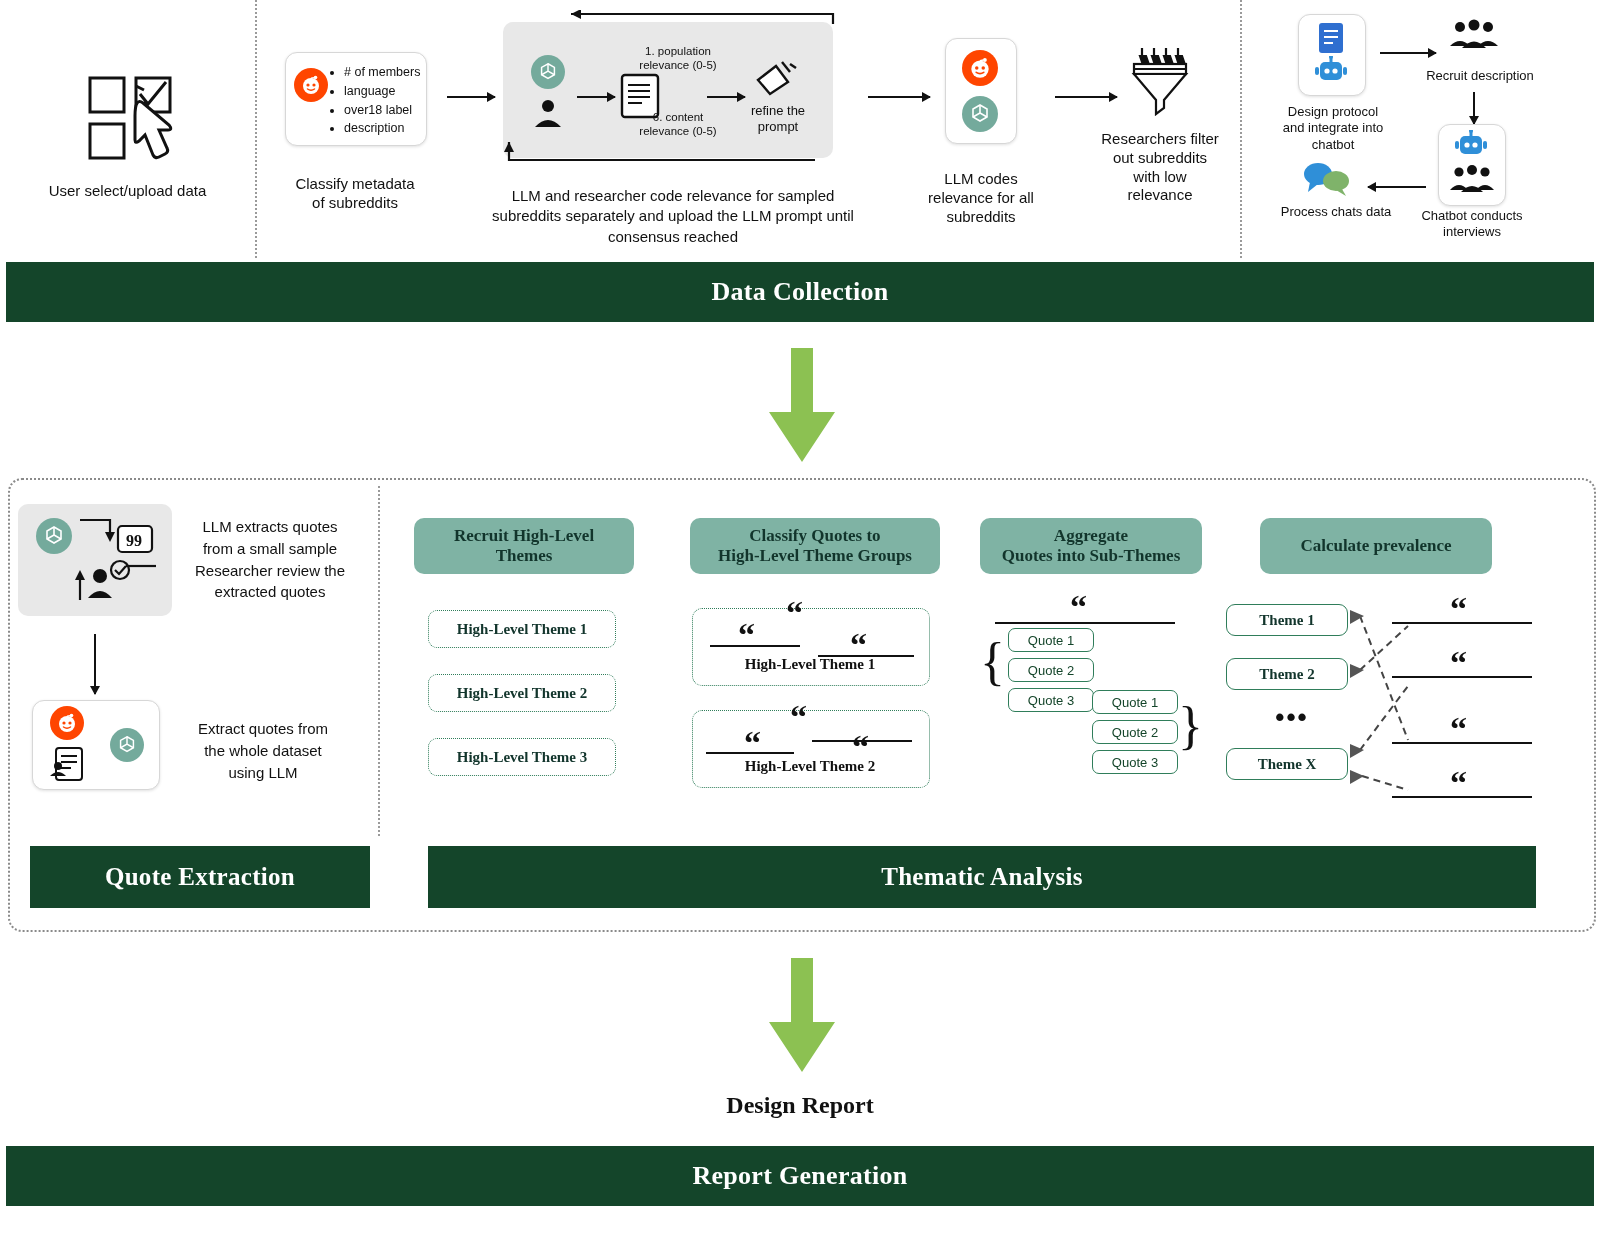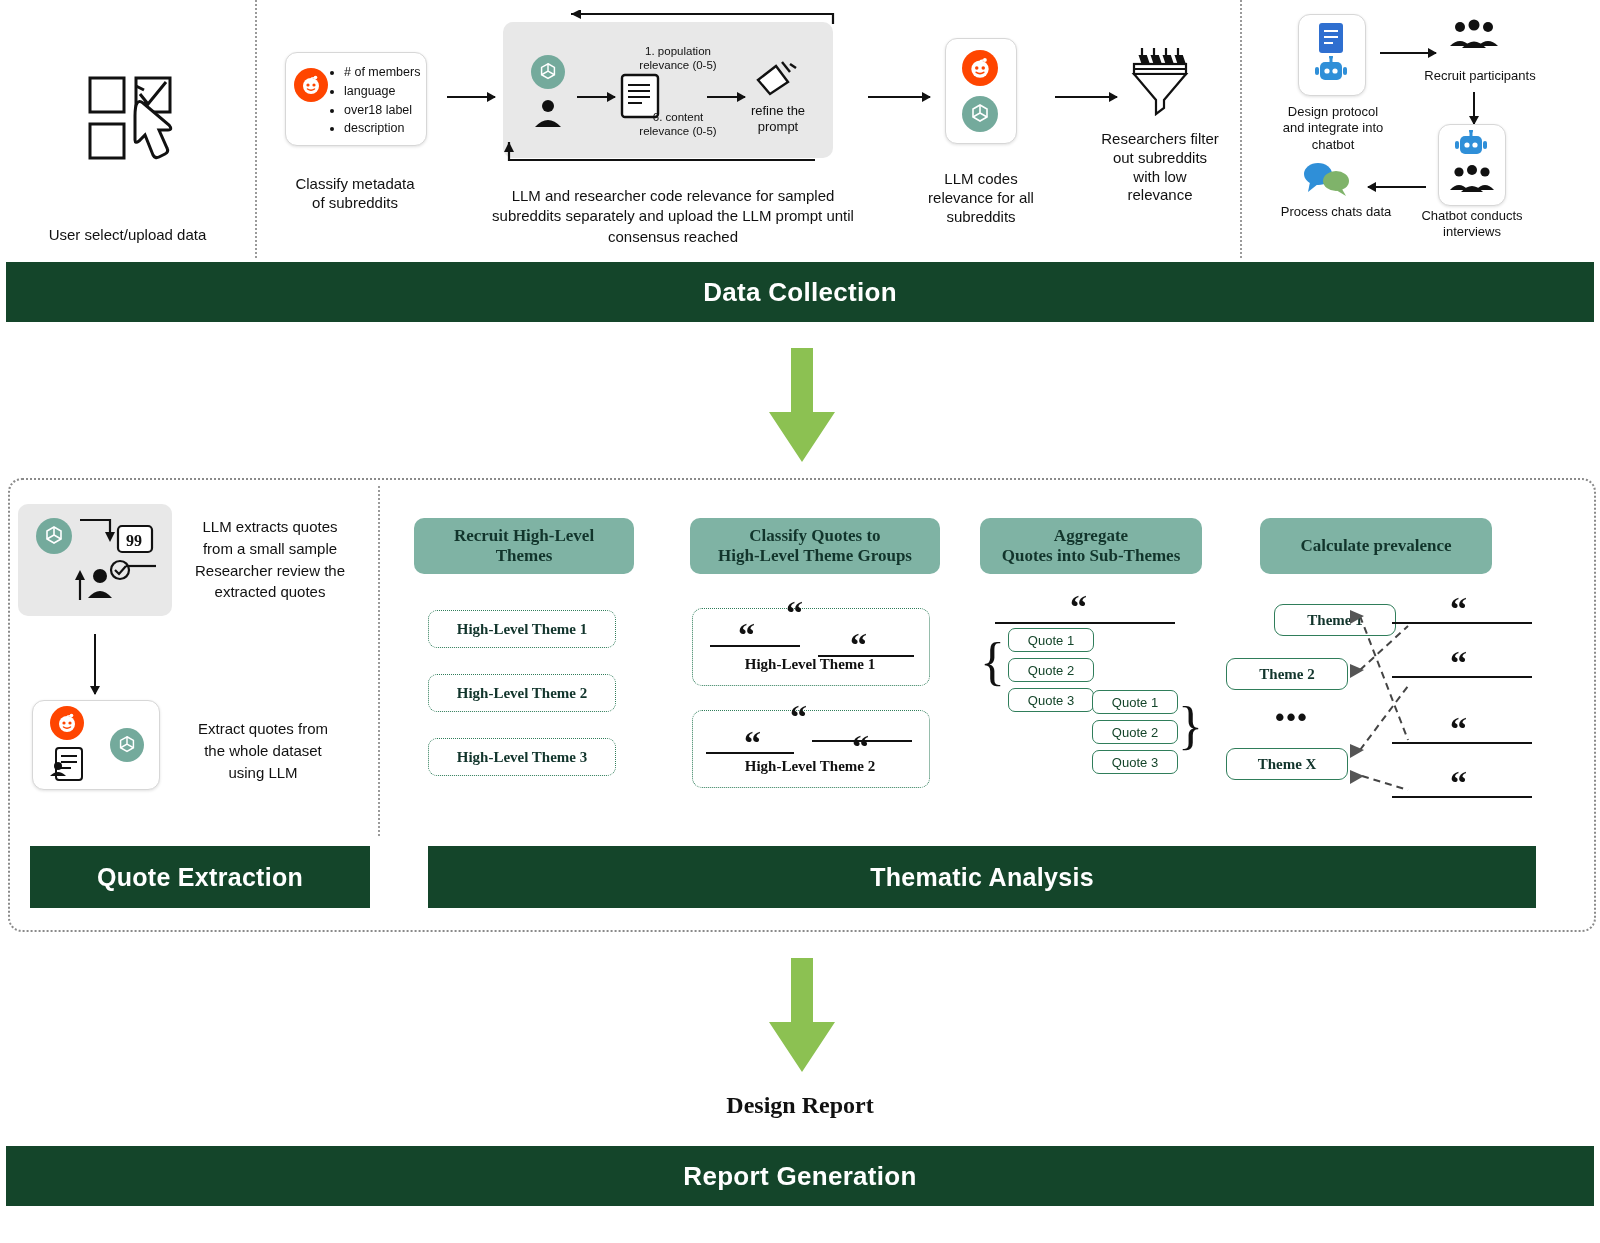--- a/index.html
+++ b/index.html
@@ -1,20 +1,20 @@
 <!DOCTYPE html>
 <html><head>
 <meta charset="utf-8">
 <style>
   html,body{margin:0;padding:0;background:#ffffff;}
   body{width:1600px;height:1243px;position:relative;font-family:"Liberation Sans",sans-serif;color:#111;overflow:hidden;}
   .abs{position:absolute;}
   .ctr{text-align:center;}
   .band{position:absolute;background:#14452a;color:#fff;display:flex;align-items:center;justify-content:center;font-weight:bold;letter-spacing:.3px;}
-  .band span{font-family:Liberation Sans, sans-serif;}
+  .band span{font-family:Liberation Serif, serif;}
   .dashv{position:absolute;border-left:2px dotted #9a9a9a;}
   .dashbox{position:absolute;border:2px dotted #8a8a8a;border-radius:14px;}
   .txt{position:absolute;font-size:15px;line-height:1.25;color:#111;}
   .txt.small{font-size:13px;}
   .txt.tiny{font-size:11.5px;}
   .card{position:absolute;background:#fff;border:1px solid #d7d7d7;border-radius:12px;box-shadow:0 1px 3px rgba(0,0,0,.12);}
   .greybox{position:absolute;background:#e8e8e8;border-radius:10px;}
   .arrow-r{position:absolute;height:2px;background:#111;}
   .arrow-r:after{content:"";position:absolute;right:-1px;top:-4px;border-left:9px solid #111;border-top:5px solid transparent;border-bottom:5px solid transparent;}
   .arrow-d{position:absolute;width:2px;background:#111;}
@@ -45,21 +45,21 @@
 <div class="dashv" style="left:1240px;top:0px;height:258px;"></div>
 
 <svg class="abs" style="left:88px;top:72px;" width="100" height="92" viewBox="0 0 100 92">
   <rect x="2" y="6" width="34" height="34" fill="none" stroke="#111" stroke-width="3"></rect>
   <rect x="2" y="52" width="34" height="34" fill="none" stroke="#111" stroke-width="3"></rect>
   <rect x="48" y="6" width="34" height="34" fill="none" stroke="#111" stroke-width="3"></rect>
   <path d="M56 30 l4 2 M48 14 l8 4" stroke="#111" stroke-width="3" fill="none"></path>
   <polyline points="52,22 60,32 78,10" fill="none" stroke="#111" stroke-width="3"></polyline>
   <path d="M47 44 l0 24 q0 4 4 1 l6 -6 l8 20 q2 4 6 2 l6 -3 q4 -2 2 -6 l-8 -18 l9 0 q5 0 1 -5 l-26 -22 q-8 -6 -8 13 z" fill="#fff" stroke="#111" stroke-width="3"></path>
 </svg>
-<div class="txt ctr" style="left:20px;top:182px;width:215px;margin-top:44px;">User select/upload data</div>
+<div class="txt ctr" style="left:20px;top:182px;width:215px;">User select/upload data</div>
 
 <div class="card" style="left:285px;top:52px;width:140px;height:92px;"></div>
 <div class="abs icon-reddit" style="left:294px;top:68px;width:34px;height:34px;font-size:20px;font-weight:bold;">
   <svg width="24" height="24" viewBox="0 0 24 24">
       <circle cx="12" cy="13" r="8" fill="#fff"></circle>
       <circle cx="9" cy="12" r="1.6" fill="#FF4500"></circle>
       <circle cx="15" cy="12" r="1.6" fill="#FF4500"></circle>
       <path d="M8.5 16 q3.5 2.4 7 0" stroke="#FF4500" stroke-width="1.5" fill="none" stroke-linecap="round"></path>
       <circle cx="16.5" cy="4.6" r="1.8" fill="#fff"></circle>
       <path d="M12 5.2 L15 4.6" stroke="#fff" stroke-width="1.4"></path>
@@ -183,21 +183,21 @@
 
 <div class="arrow-r" style="left:1380px;top:52px;width:56px;"></div>
 <svg class="abs" style="left:1448px;top:18px;" width="52" height="36" viewBox="0 0 52 36">
   <circle cx="12" cy="9" r="5" fill="#111"></circle>
     <circle cx="26" cy="7" r="5.5" fill="#111"></circle>
     <circle cx="40" cy="9" r="5" fill="#111"></circle>
   <path d="M2 28 q10 -10 20 0 z" fill="#111"></path>
     <path d="M14 30 q12 -13 24 0 z" fill="#111"></path>
     <path d="M30 28 q10 -10 20 0 z" fill="#111"></path>
 </svg>
-<div class="txt small ctr" style="left:1400px;top:68px;width:160px;">Recruit participants</div>
+<div class="txt small ctr" style="left:1400px;top:68px;width:160px;">Recruit description</div>
 
 <div class="arrow-d" style="left:1473px;top:92px;height:32px;"></div>
 
 <div class="card" style="left:1438px;top:124px;width:66px;height:80px;"></div>
 <svg class="abs" style="left:1452px;top:130px;" width="38" height="34" viewBox="0 0 38 34">
   <rect x="8" y="6" width="22" height="18" rx="5" fill="#2f8fd8"></rect>
   <circle cx="15" cy="15" r="2.6" fill="#fff"></circle>
     <circle cx="23" cy="15" r="2.6" fill="#fff"></circle>
   <rect x="17.5" y="0" width="3" height="6" fill="#2f8fd8"></rect>
     <circle cx="19" cy="1" r="2" fill="#2f8fd8"></circle>
@@ -351,21 +351,21 @@
   <span>Quote 1</span>
 </div>
 <div class="quotepill" style="left:1092px;top:720px;width:84px;height:22px;">
   <span>Quote 2</span>
 </div>
 <div class="quotepill" style="left:1092px;top:750px;width:84px;height:22px;">
   <span>Quote 3</span>
 </div>
 <div class="brace" style="left:1178px;top:700px;">}</div>
 
-<div class="themepill solid" style="left:1274px;top:604px;width:120px;height:30px;">
+<div class="themepill solid" style="left:1226px;top:604px;width:120px;height:30px;">
   <span>Theme 1</span>
 </div>
 <div class="themepill solid" style="left:1226px;top:658px;width:120px;height:30px;">
   <span>Theme 2</span>
 </div>
 <div class="dots" style="left:1262px;top:702px;width:60px;text-align:center;">•••</div>
 <div class="themepill solid" style="left:1226px;top:748px;width:120px;height:30px;">
   <span>Theme X</span>
 </div>
 

